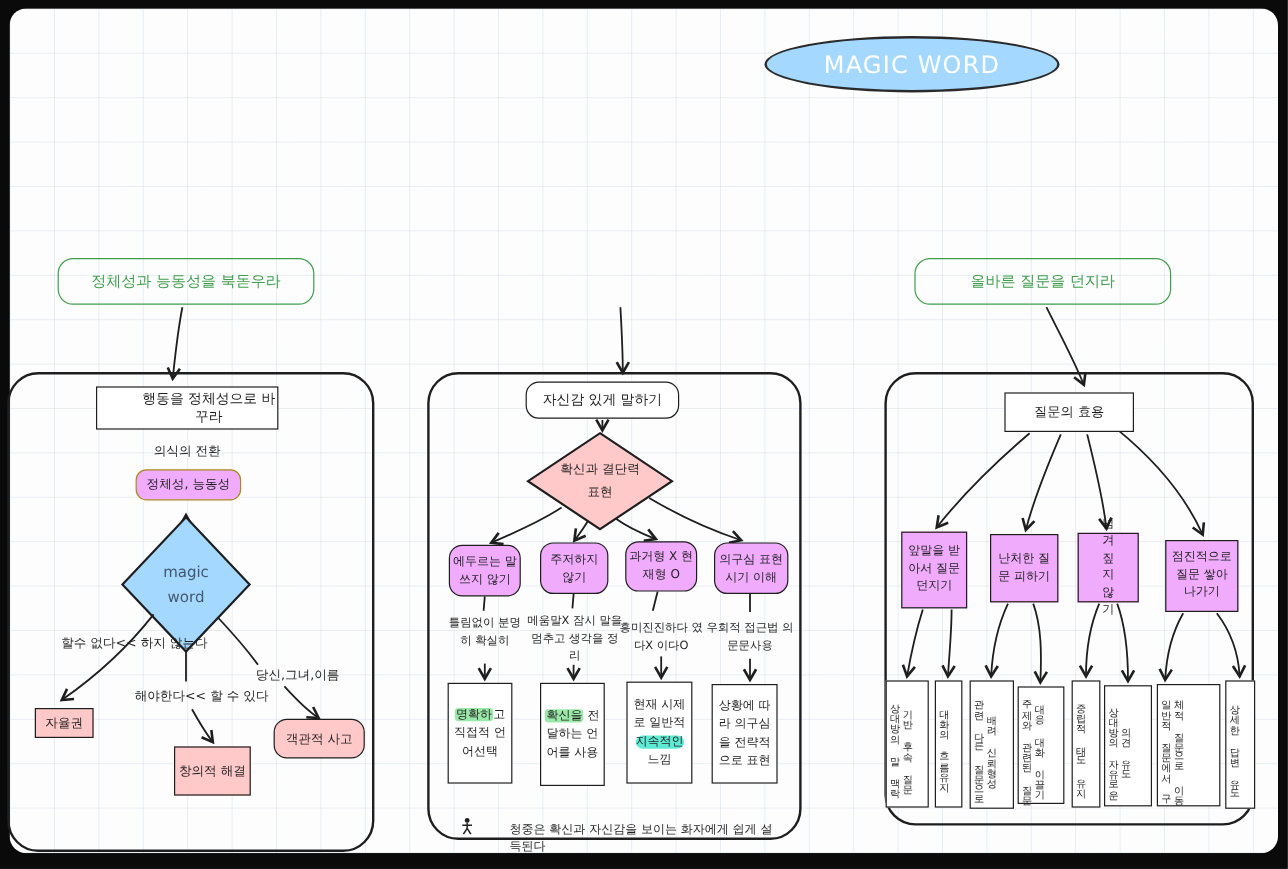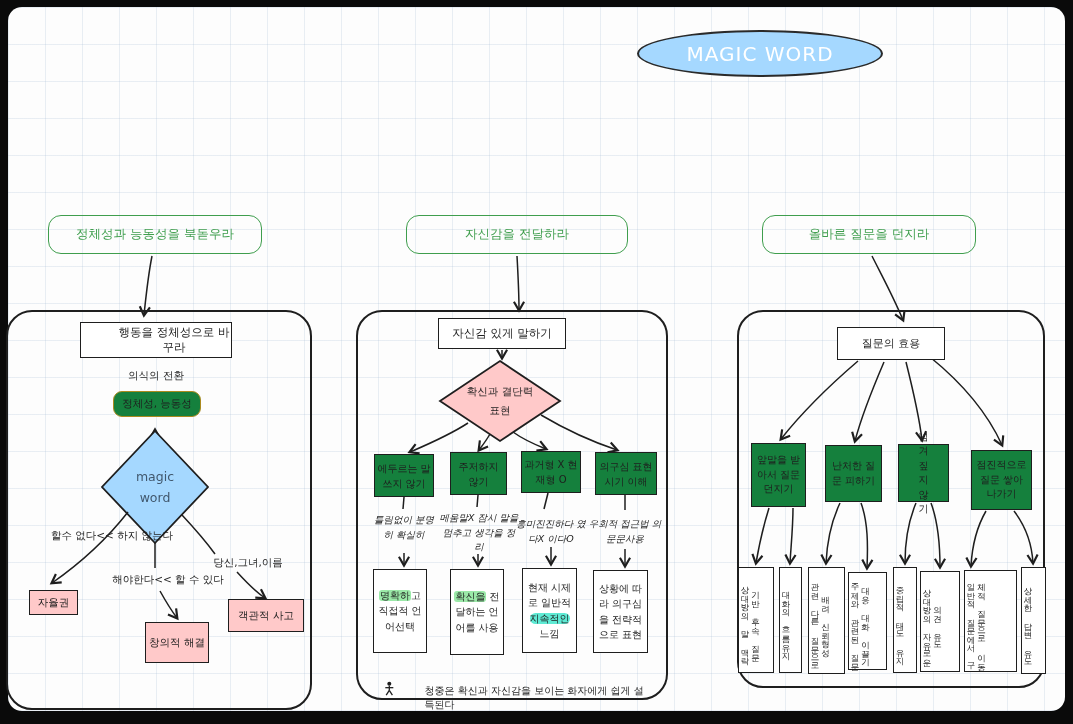--- a/index.html
+++ b/index.html
@@ -6,38 +6,38 @@
   .frame{position:relative;width:1073px;height:724px;background:#0a0a0a;overflow:hidden;
          font-family:"DejaVu Sans", sans-serif;color:#1e1e1e;}
   .canvas{position:absolute;left:8px;top:7px;right:8px;bottom:13px;background:#fdfdfd;border-radius:14px;
           background-image:
             linear-gradient(to right, rgba(160,185,210,0.22) 1px, transparent 1px),
             linear-gradient(to bottom, rgba(160,185,210,0.22) 1px, transparent 1px);
           background-size:37px 37px;}
   .links{position:absolute;left:0;top:0;pointer-events:none;}
   .box{position:absolute;box-sizing:border-box;border:1.6px solid #1e1e1e;background:#fff;
        display:flex;align-items:center;justify-content:center;text-align:center;}
-  .rounded{border-radius:0;}
-  .yellow{background:#15803d;}
+  .rounded{border-radius:11px;}
+  .yellow{background:#f0abfc;}
   .pink{background:#ffc9c9;}
   .panel{position:absolute;box-sizing:border-box;border:2px solid #1e1e1e;border-radius:26px;background:transparent;}
   .hdr{position:absolute;box-sizing:border-box;border:1.6px solid #3f9e4d;border-radius:13px;background:transparent;
        color:#3f9e4d;display:flex;align-items:center;justify-content:center;font-size:12.5px;}
   .ellipse{position:absolute;border:2px solid #2a2a2a;border-radius:50%;background:#a5d8ff;
            display:flex;align-items:center;justify-content:center;color:#fff;font-size:20px;letter-spacing:1px;}
   .lbl{position:absolute;text-align:center;color:#1e1e1e;}
   .prelines{white-space:pre-line;}
   .dlabel{position:absolute;display:flex;align-items:center;justify-content:center;text-align:center;}
   .vbox{position:absolute;box-sizing:border-box;border:1.6px solid #1e1e1e;background:#fff;
         writing-mode:vertical-lr;text-orientation:upright;font-size:8.5px;line-height:10.5px;
         padding:4px 1px;text-align:center;}
   .note{position:absolute;display:flex;align-items:flex-start;gap:7px;font-size:10.5px;}
   .hl-g{background:#9be9a8;border-radius:3px;padding:0 1px;margin-top:42px;}
   .hl-o{background:#5eead4;border-radius:6px;padding:0 0;}
-  .mid{position:absolute;text-align:center;font-size:9.5px;line-height:14.5px;font-style:italic;}
+  .mid{position:absolute;text-align:center;font-size:9.5px;line-height:14.5px;}
   .res{font-size:10px;line-height:15.5px;}
 </style>
 </head>
 <body>
 
 <div class="frame">
   <div class="canvas"></div>
 
   <svg class="links" width="1073" height="724" viewBox="0 0 1073 724">
     <defs>
@@ -88,23 +88,20 @@
       <path d="M1014,511 C1027,528 1032,546 1033,563" marker-end="url(#ah)"></path>
     </g>
   </svg>
 
   <div class="ellipse" style="left:637px;top:30px;width:242px;height:43px;">
     <span>MAGIC WORD</span>
   </div>
 
   <div class="hdr" style="left:48px;top:215px;width:214px;height:39px;">
     <span>정체성과 능동성을 북돋우라</span>
-  </div>
-  <div class="hdr" style="left:406px;top:215px;width:222px;height:39px;">
-    <span>자신감을 전달하라</span>
   </div>
   <div class="hdr" style="left:762px;top:215px;width:214px;height:39px;">
     <span>올바른 질문을 던지라</span>
   </div>
 
   <div class="panel" style="left:6px;top:310px;width:306px;height:400px;"></div>
   <div class="box" style="left:80px;top:322px;width:152px;height:36px;font-size:11.5px;padding-left:36px;">
     <span>행동을 정체성으로 바꾸라</span>
   </div>
   <div class="lbl" style="left:100px;top:369px;width:112px;font-size:10.5px;">

